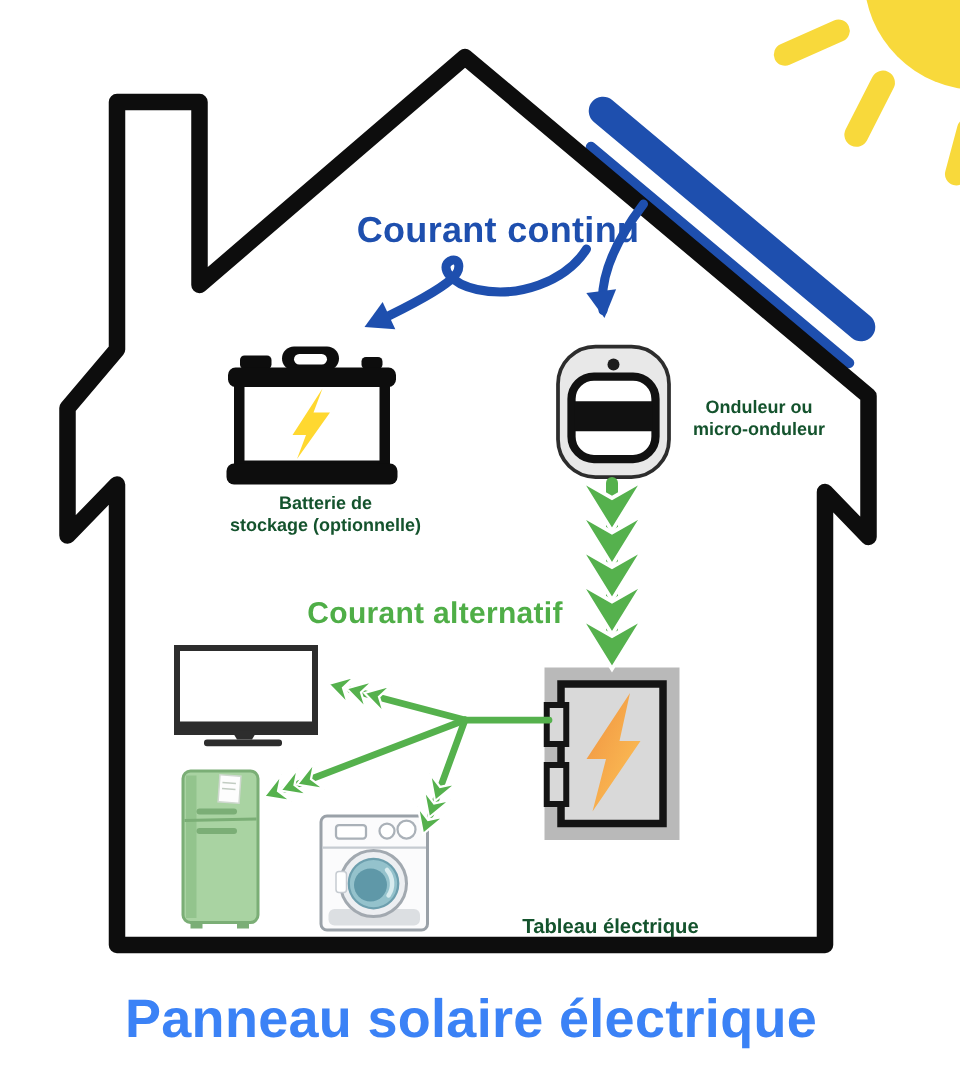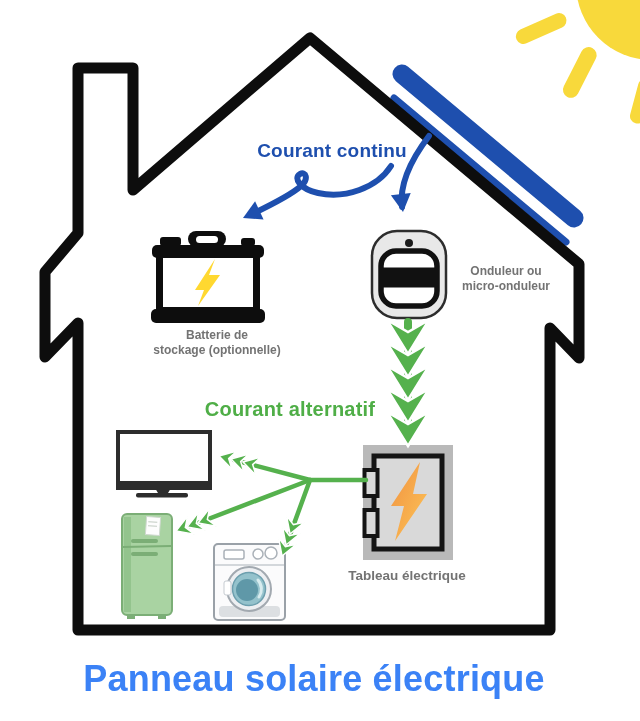--- a/index.html
+++ b/index.html
@@ -5,26 +5,26 @@
   html,body { margin:0; padding:0; background:#ffffff; }
   #stage {
     position:relative; width:640px; height:721px; overflow:hidden;
     background:#ffffff;
     font-family:"Liberation Sans", sans-serif;
   }
   #scene { position:absolute; left:0; top:0; }
   .lbl {
     position:absolute; transform:translateX(-50%);
     text-align:center; white-space:nowrap;
-    color:#737373; font-weight:bold;
+    color:#14532d; font-weight:bold;
   }
-  .lbl-dc   { color:var(--dc-blue,#1e4fae); font-size:19px; letter-spacing:.2px; }
+  .lbl-dc   { color:var(--dc-blue,#1e4fae); font-size:24px; letter-spacing:.2px; }
   .lbl-ac   { color:var(--ac-text-green,#4fae47); font-size:20px; letter-spacing:.2px; }
   .lbl-comp { font-size:12px; line-height:15px; }
-  .lbl-panel{ font-size:13.5px; }
+  .lbl-panel{ font-size:13.5px;margin-top:42px; }
   .lbl-title{ color:#3b82f6; font-size:36px; letter-spacing:.2px; }
 
   .house-stroke { fill:none; stroke:#0d0d0d; stroke-width:11; stroke-linejoin:round; stroke-linecap:round; }
   .sunfill   { fill:var(--sun-yellow,#f8d93b); }
   .bluefill  { fill:var(--dc-blue,#1e4fae); }
   .bluestroke{ stroke:var(--dc-blue,#1e4fae); fill:none; stroke-linecap:round; }
   .greenline { stroke:var(--ac-green,#55b14d); fill:none; stroke-linecap:round; }
   .chev      { fill:var(--ac-green,#55b14d); stroke:#ffffff; stroke-width:1.5; }
   .chev-big  { fill:var(--ac-green,#55b14d); stroke:#ffffff; stroke-width:2.5; }
 </style>

